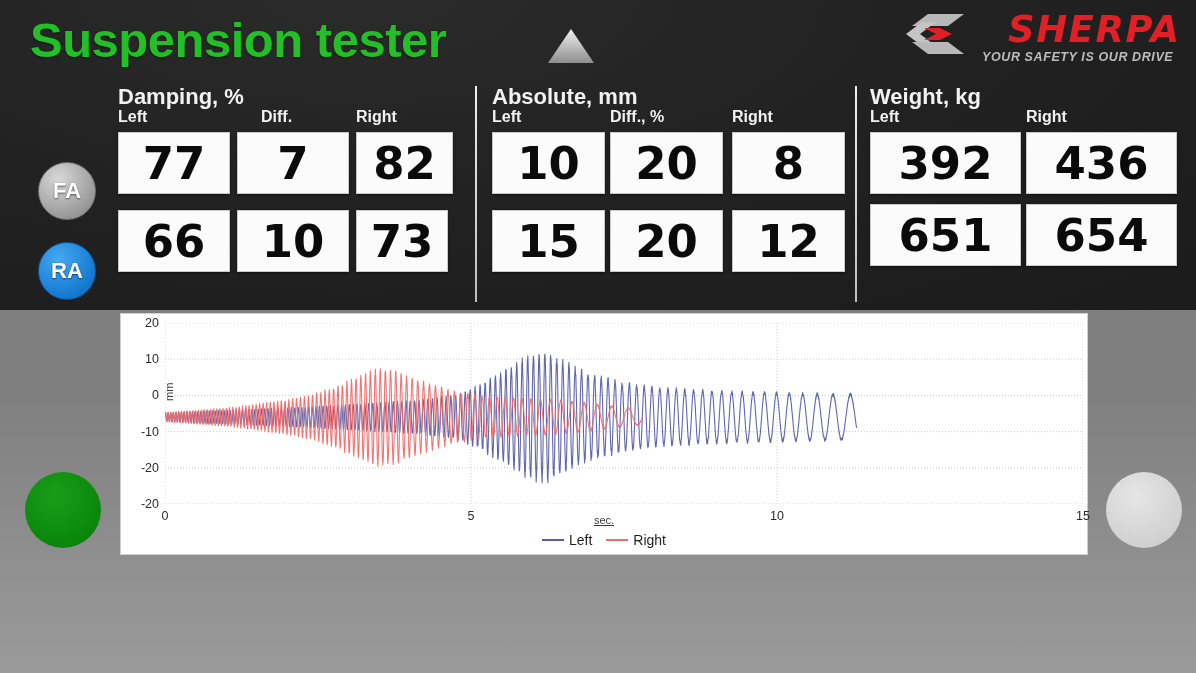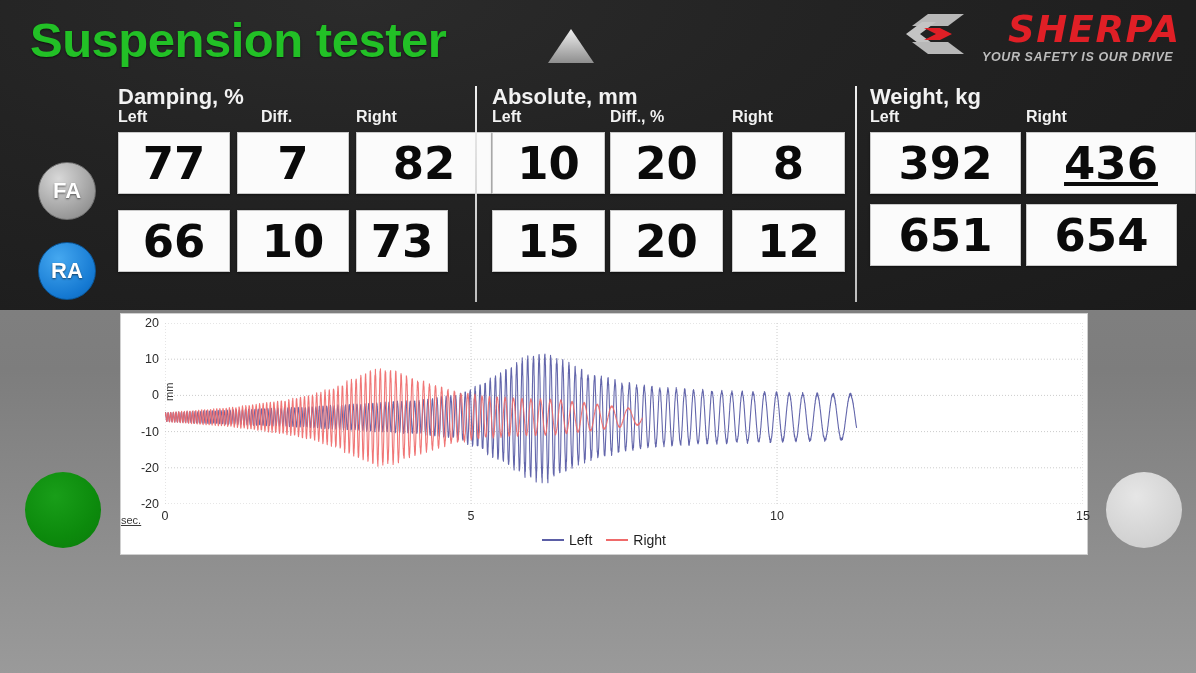--- a/index.html
+++ b/index.html
@@ -141,21 +141,21 @@
   }
   .xtick {
     position: absolute; top: 100%;
     margin-top: 5px;
     font-size: 12.5px; color: #2b2b2b;
     transform: translateX(-50%);
   }
   .xlab {
     position: absolute;
     left: 0; right: 0; top: 200px;
-    text-align: left;
+    text-align: center;
     font-size: 11px; color: #3a3a3a; text-decoration: underline;
   }
   .legend {
     position: absolute;
     left: 0; right: 0; top: 218px;
     display: flex; justify-content: center; align-items: center; gap: 14px;
     font-size: 14px; color: #1f1f1f;
   }
   .legend-item { display: flex; align-items: center; gap: 5px; }
   .legend-swatch { width: 22px; height: 2px; display: block; }
@@ -220,21 +220,21 @@
   <div class="group" id="g0" style="left:118px; width:352px;">
     <div class="group-title">Damping, %</div>
     <div class="sub-row">
       <span class="sub-label" style="left:0px;">Left</span>
       <span class="sub-label" style="left:119px;margin-left:24px;">Diff.</span>
       <span class="sub-label" style="left:238px;">Right</span>
     </div>
     <div class="val-row">
       <div class="cell" style="left:0px;   width:112px;">77</div>
       <div class="cell" style="left:119px; width:112px;">7</div>
-      <div class="cell" style="left:238px; width:136px;">82</div>
+      <div class="cell" style="left:238px; width:97px;">82</div>
     </div>
     <div class="val-row" style="margin-top:8px;">
       <div class="cell" style="left:0px;   width:112px;">66</div>
       <div class="cell" style="left:119px; width:112px;">10</div>
       <div class="cell" style="left:238px; width:92px;">73</div>
     </div>
   </div>
 
   <div class="divider" style="left:475px;"></div>
 
@@ -260,21 +260,21 @@
   <div class="divider" style="left:855px;"></div>
 
   <div class="group" id="g2" style="left:870px; width:316px;">
     <div class="group-title">Weight, kg</div>
     <div class="sub-row">
       <span class="sub-label" style="left:0px;">Left</span>
       <span class="sub-label" style="left:156px;">Right</span>
     </div>
     <div class="val-row">
       <div class="cell" style="left:0px;   width:151px;">392</div>
-      <div class="cell" style="left:156px; width:170px;text-decoration:underline;">436</div>
+      <div class="cell" style="left:156px; width:151px;">436</div>
     </div>
     <div class="val-row" style="">
       <div class="cell" style="left:0px;   width:151px;">651</div>
       <div class="cell" style="left:156px; width:151px;">654</div>
     </div>
   </div>
 
   <div class="chart-panel">
     <div class="plot">
       <div class="ylab">mm</div>

